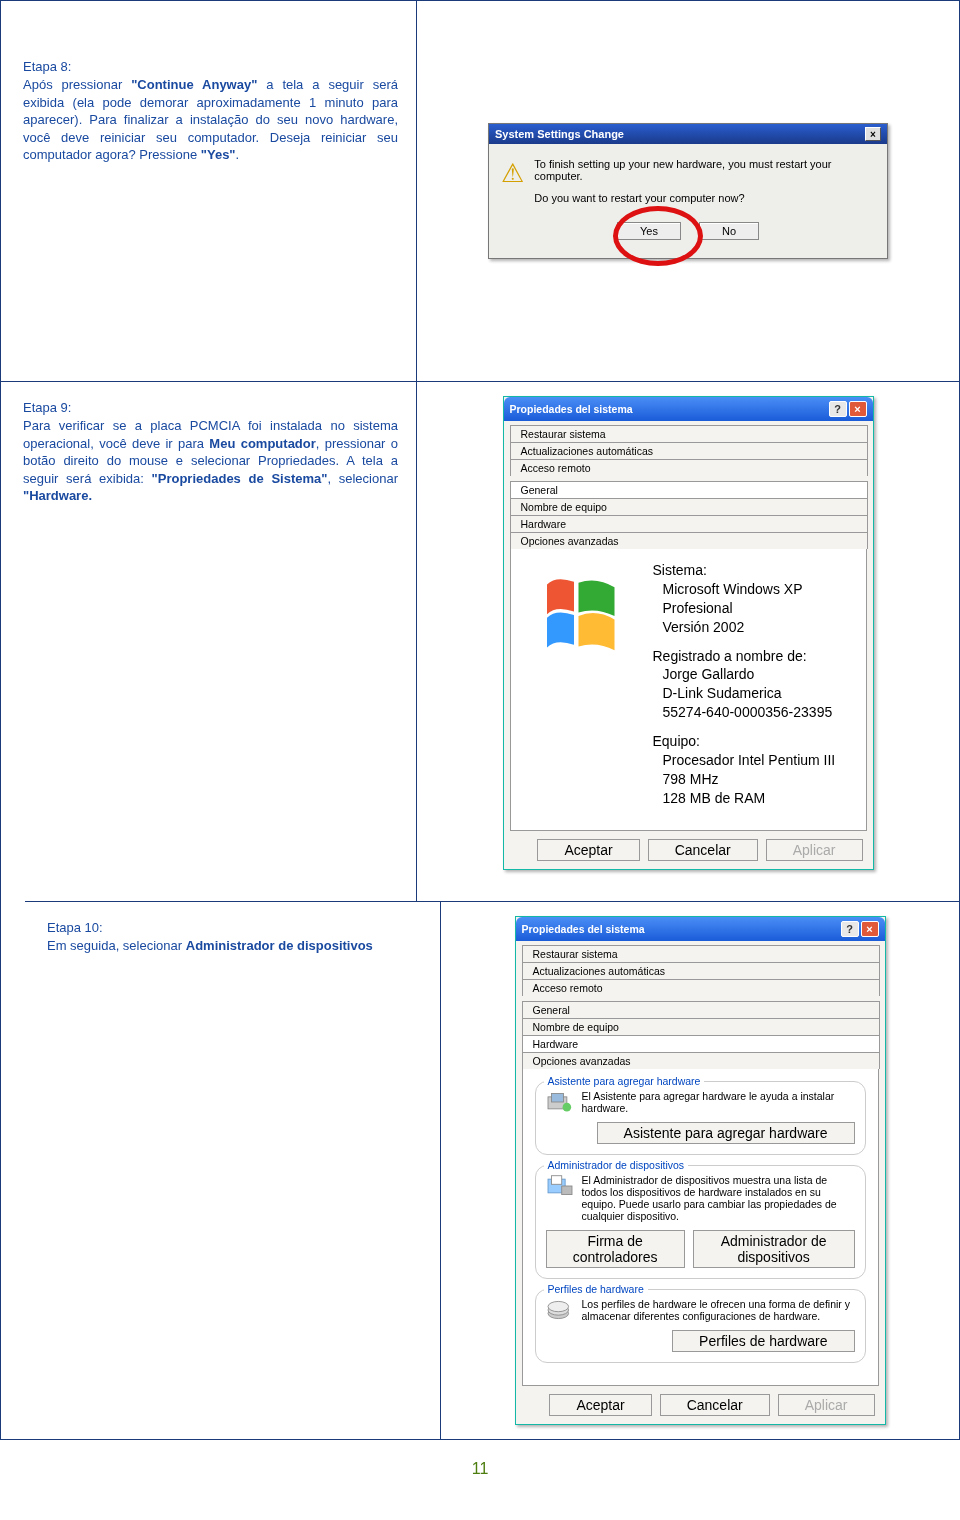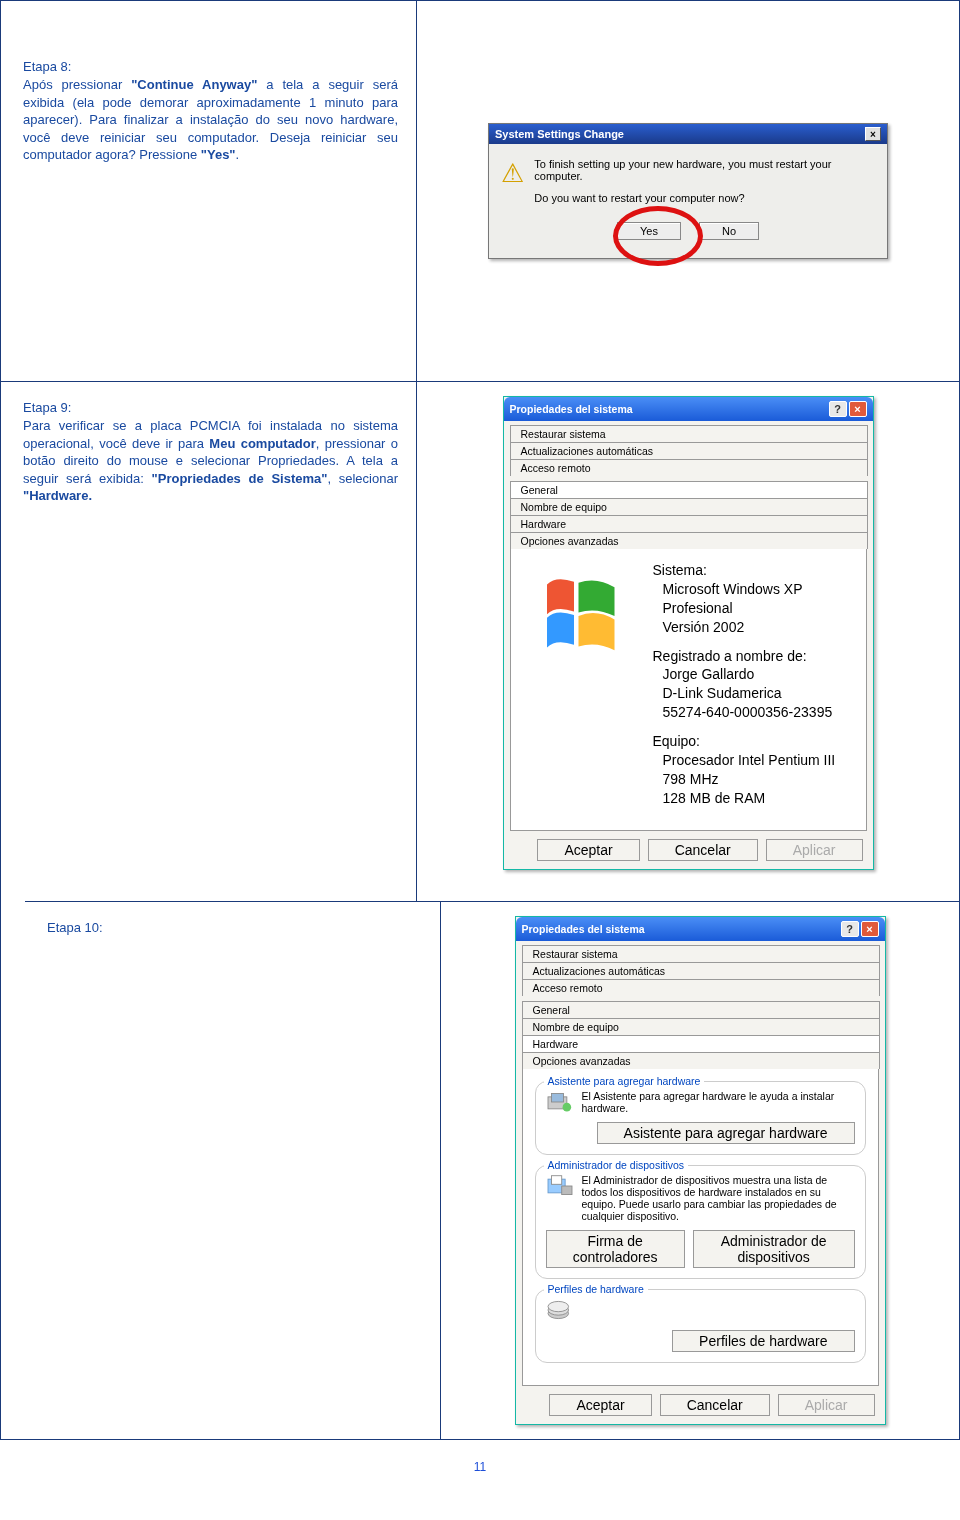--- a/index.html
+++ b/index.html
@@ -41,22 +41,22 @@
     margin-bottom: 2px;
   }
   .body-text {
     color: #1a4aa0;
     text-align: justify;
     line-height: 1.35;
   }
   .body-text b, .body-text strong { color: #1a4aa0; font-weight: bold; }
   .page-num {
     text-align: center;
-    color: #1d4ed8;
-    font-size: 12px;
+    color: #4d7c0f;
+    font-size: 16px;
     padding: 20px 0 10px;
   }
 
   
   .ss1 {
     width: 400px;
     background: #eeeeeb;
     border: 1px solid #777;
     font-family: Tahoma, sans-serif;
     font-size: 11px;
@@ -323,20 +323,23 @@
           <button class="xp-btn">Cancelar</button>
           <button class="xp-btn disabled">Aplicar</button>
         </div>
       </div>
     </div>
   </div>
 
   <div class="row" style="min-height:500px;margin-left:24px;">
     <div class="col-left">
       <p class="step-title">Etapa 10:</p>
+      <p class="body-text">
+        <span>Em seguida, selecionar </span><b>Administrador de dispositivos</b>
+      </p>
     </div>
     <div class="col-right">
       <div class="ss-props">
         <div class="xp-title">
           <span>Propiedades del sistema</span>
           <div class="tbtns">
             <span class="tbtn">?</span>
             <span class="tbtn red">×</span>
           </div>
         </div>
@@ -385,20 +388,21 @@
           </div>
 
           <div class="fieldset">
             <span class="legend">Perfiles de hardware</span>
             <div class="desc">
               <svg class="hw-icon" viewBox="0 0 32 28">
                   <ellipse cx="14" cy="18" rx="12" ry="6" fill="#ccc" stroke="#888"></ellipse>
                   <ellipse cx="14" cy="14" rx="12" ry="6" fill="#ddd" stroke="#888"></ellipse>
                   <ellipse cx="14" cy="10" rx="12" ry="6" fill="#eee" stroke="#888"></ellipse>
                 </svg>
+              <span>Los perfiles de hardware le ofrecen una forma de definir y almacenar diferentes configuraciones de hardware.</span>
             </div>
             <div class="btns">
               <button class="xp-btn">Perfiles de hardware</button>
             </div>
           </div>
 
         </div>
         <div class="dlg-btns">
           <button class="xp-btn">Aceptar</button>
           <button class="xp-btn">Cancelar</button>

